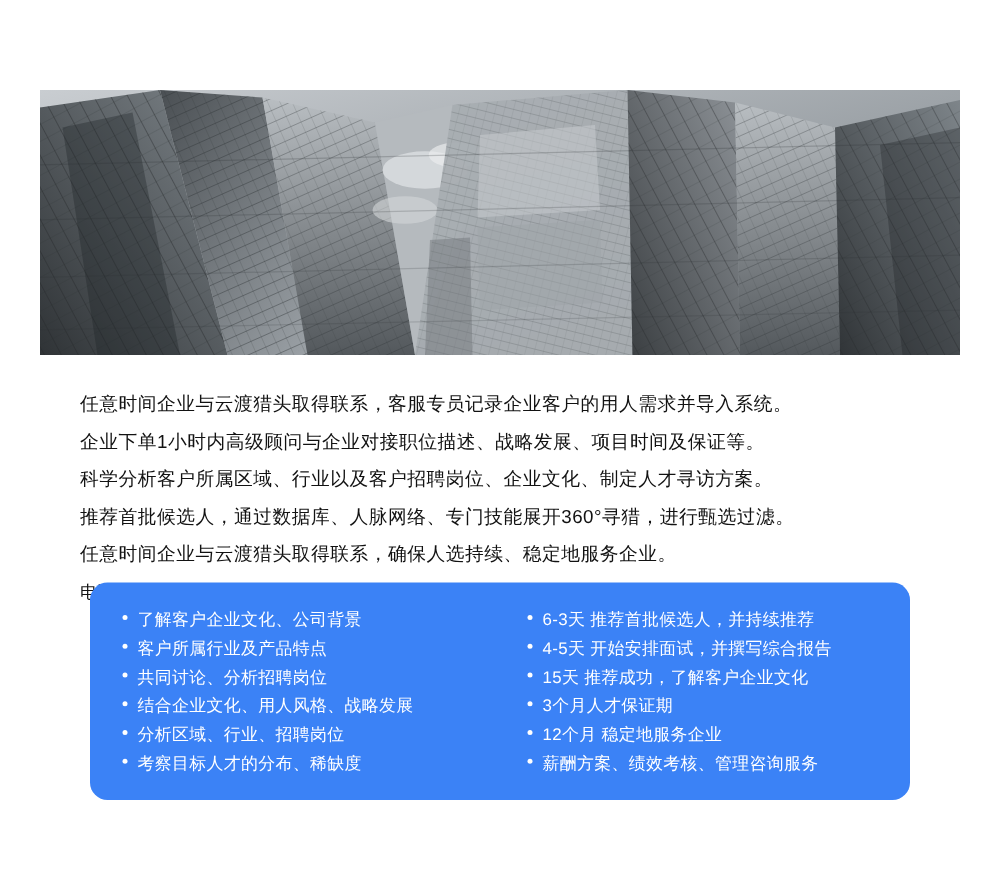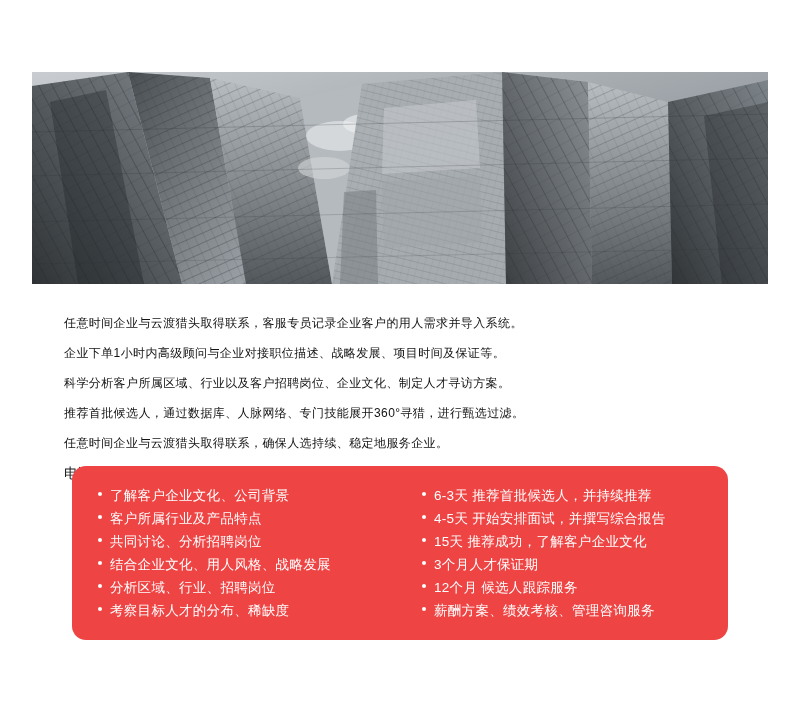--- a/index.html
+++ b/index.html
@@ -39,40 +39,40 @@
 
   
   .copy {
     position: absolute;
     left: 64px;
     top: 312px;
     width: 690px;
   }
   .copy p {
     margin: 0 0 7px 0;
-    font-size: 12px;
+    font-size: 15px;
     line-height: 23px;
     letter-spacing: 0.4px;
     color: #121212;
     white-space: nowrap;
   }
   .copy p.phone {
     margin-top: 7px;
     font-size: 14px;
     letter-spacing: 0.2px;
   }
 
   
   .panel {
     position: absolute;
     left: 72px;
     top: 466px;
     width: 656px;
     height: 174px;
-    background: #ef4444;
+    background: #3b82f6;
     border-radius: 14px;
     box-sizing: border-box;
     padding: 18px 26px 16px 26px;
     display: flex;
     flex-direction: row;
     column-gap: 0;
   }
   .panel-col {
     flex: 0 0 50%;
     display: flex;
@@ -240,21 +240,21 @@
       <div class="bullet-row">
         <span class="dot"></span>
         <span>15天 推荐成功，了解客户企业文化</span>
       </div>
       <div class="bullet-row">
         <span class="dot"></span>
         <span>3个月人才保证期</span>
       </div>
       <div class="bullet-row">
         <span class="dot"></span>
-        <span>12个月 候选人跟踪服务</span>
+        <span>12个月 稳定地服务企业</span>
       </div>
       <div class="bullet-row">
         <span class="dot"></span>
         <span>薪酬方案、绩效考核、管理咨询服务</span>
       </div>
     </div>
   </div>
 
 </div>
 

